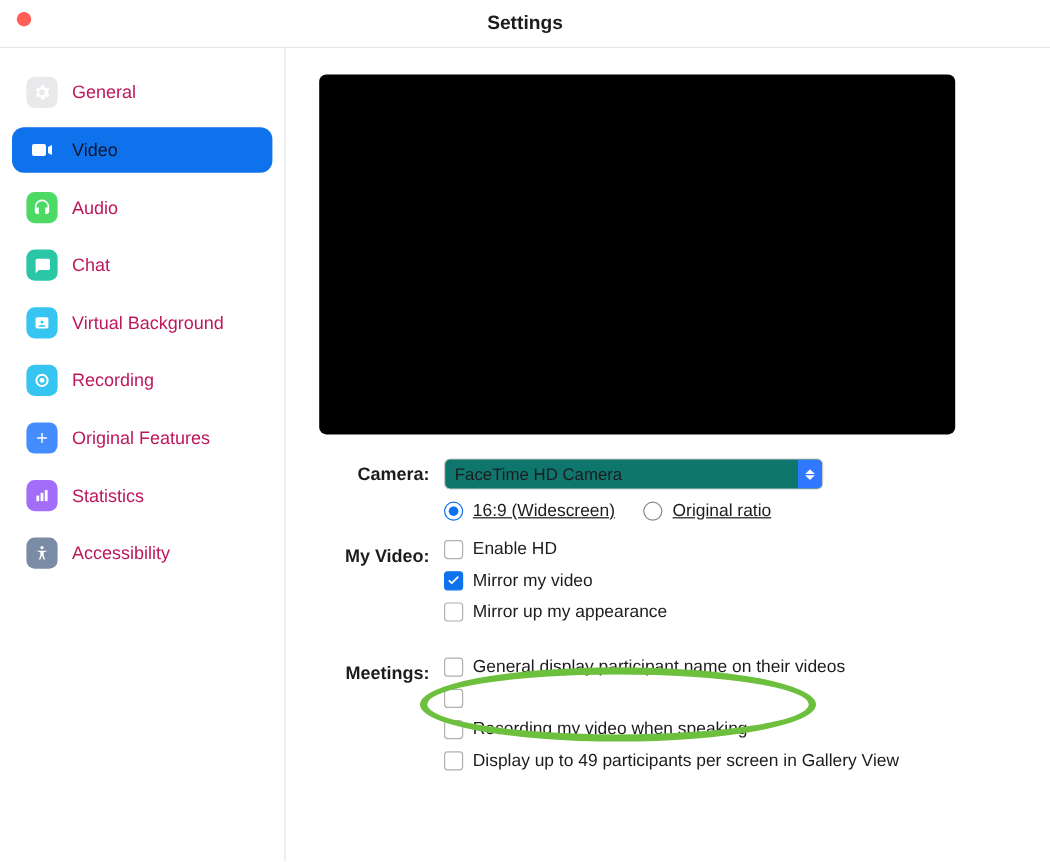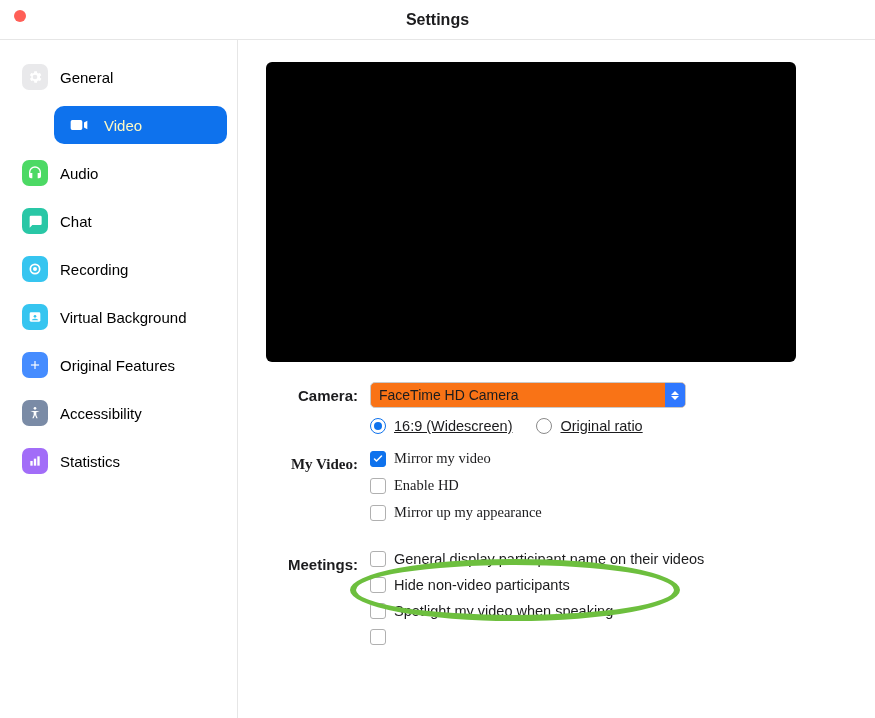--- a/index.html
+++ b/index.html
@@ -42,28 +42,27 @@
     border-right: 1px solid #e6e6e6;
     padding: 18px 10px;
   }
   .side-item {
     display: flex;
     align-items: center;
     gap: 12px;
     height: 38px;
     padding: 0 12px;
     border-radius: 10px;
-    color: #000000;
+    color: #be185d;
     margin-bottom: 10px;
     cursor: pointer;
   }
   .side-item.active {
     background: #0e72ed;
-    color: #fef9c3;
-    margin-left: 44px;
+    color: #0f172a;
   }
   .side-icon {
     width: 26px; height: 26px;
     border-radius: 7px;
     display: flex; align-items: center; justify-content: center;
     flex-shrink: 0;
   }
   .side-item.active .side-icon { background: rgba(255,255,255,0); }
   .main {
     flex: 1;
@@ -91,21 +90,21 @@
   }
   .formcontent { flex: 1; }
   .select-wrap {
     display: flex;
     width: 316px;
     height: 26px;
     border: 1px solid #c9c9c9;
     border-radius: 5px;
     overflow: hidden;
     align-items: center;
-    background: #f97316;
+    background: #0f766e;
   }
   .select-text { flex: 1; padding: 0 8px; font-size: 14px; }
   .select-btn {
     width: 20px; height: 100%;
     background: #2f78ff;
     display: flex; flex-direction: column; align-items: center; justify-content: center;
     gap: 1px;
   }
   .tri-up { width:0;height:0;border-left:4px solid transparent;border-right:4px solid transparent;border-bottom:4px solid #fff; }
   .tri-down { width:0;height:0;border-left:4px solid transparent;border-right:4px solid transparent;border-top:4px solid #fff; }
@@ -184,68 +183,68 @@
       <span class="side-icon" style="background:#29c7a6;">
         <svg width="16" height="16" viewBox="0 0 24 24" fill="#fff">
             <path d="M4 4h16a2 2 0 0 1 2 2v10a2 2 0 0 1-2 2H8l-4 4V6a2 2 0 0 1 2-2Z"></path>
           </svg>
       </span>
       <span>Chat</span>
     </div>
 
     <div class="side-item">
       <span class="side-icon" style="background:#36c5f0;">
+        <svg width="16" height="16" viewBox="0 0 24 24" fill="#fff">
+            <rect x="4" y="5" width="16" height="14" rx="2"></rect>
+            <circle cx="12" cy="11" r="2" fill="#36c5f0"></circle>
+            <path d="M7 17c1-3 9-3 10 0Z" fill="#36c5f0"></path>
+          </svg>
+      </span>
+      <span>Virtual Background</span>
+    </div>
+
+    <div class="side-item">
+      <span class="side-icon" style="background:#36c5f0;">
         <svg width="16" height="16" viewBox="0 0 24 24" fill="none">
             <circle cx="12" cy="12" r="7" stroke="#fff" stroke-width="2.5"></circle>
             <circle cx="12" cy="12" r="3" fill="#fff"></circle>
           </svg>
       </span>
       <span>Recording</span>
-    </div>
-
-    <div class="side-item">
-      <span class="side-icon" style="background:#36c5f0;">
-        <svg width="16" height="16" viewBox="0 0 24 24" fill="#fff">
-            <rect x="4" y="5" width="16" height="14" rx="2"></rect>
-            <circle cx="12" cy="11" r="2" fill="#36c5f0"></circle>
-            <path d="M7 17c1-3 9-3 10 0Z" fill="#36c5f0"></path>
-          </svg>
-      </span>
-      <span>Virtual Background</span>
     </div>
 
     <div class="side-item">
       <span class="side-icon" style="background:#458cff;">
         <svg width="14" height="14" viewBox="0 0 24 24" fill="#fff">
             <path d="M11 5h2v14h-2z"></path>
             <path d="M5 11h14v2H5z"></path>
           </svg>
       </span>
       <span>Original Features</span>
-    </div>
-
-    <div class="side-item">
-      <span class="side-icon" style="background:#7a8ba6;">
-        <svg width="16" height="16" viewBox="0 0 24 24" fill="#fff">
-            <circle cx="12" cy="5" r="2"></circle>
-            <path d="M5 9h14l-5 2v4l2 5h-2l-2-5-2 5H8l2-5v-4Z"></path>
-          </svg>
-      </span>
-      <span>Accessibility</span>
     </div>
 
     <div class="side-item">
       <span class="side-icon" style="background:#a26df8;">
         <svg width="14" height="14" viewBox="0 0 24 24" fill="#fff">
             <rect x="4" y="12" width="4" height="8"></rect>
             <rect x="10" y="8" width="4" height="12"></rect>
             <rect x="16" y="4" width="4" height="16"></rect>
           </svg>
       </span>
       <span>Statistics</span>
+    </div>
+
+    <div class="side-item">
+      <span class="side-icon" style="background:#7a8ba6;">
+        <svg width="16" height="16" viewBox="0 0 24 24" fill="#fff">
+            <circle cx="12" cy="5" r="2"></circle>
+            <path d="M5 9h14l-5 2v4l2 5h-2l-2-5-2 5H8l2-5v-4Z"></path>
+          </svg>
+      </span>
+      <span>Accessibility</span>
     </div>
 
   </div>
 
   <div class="main rel">
     <div class="preview"></div>
 
     <div class="formrow">
       <div class="formlabel">Camera:</div>
       <div class="formcontent">
@@ -262,61 +261,61 @@
             <span>16:9 (Widescreen)</span>
           </div>
           <div class="radio">
             <span class="dot"></span>
             <span>Original ratio</span>
           </div>
         </div>
       </div>
     </div>
 
-    <div class="formrow" style="margin-top:4px;font-family:Liberation Serif, serif;">
+    <div class="formrow" style="margin-top:4px;">
       <div class="formlabel">My Video:</div>
       <div class="formcontent">
+        <div class="check">
+          <span class="box"></span>
+          <span>Enable HD</span>
+        </div>
         <div class="check on">
           <span class="box">
               <svg width="12" height="12" viewBox="0 0 24 24" fill="none">
                 <path d="M5 12l4 4 10-10" stroke="#fff" stroke-width="3" stroke-linecap="round" stroke-linejoin="round"></path>
               </svg>
             </span>
           <span>Mirror my video</span>
         </div>
         <div class="check">
           <span class="box"></span>
-          <span>Enable HD</span>
-        </div>
-        <div class="check">
-          <span class="box"></span>
           <span>Mirror up my appearance</span>
         </div>
       </div>
     </div>
 
     <div class="section-gap"></div>
 
     <div class="formrow rel">
       <div class="formlabel">Meetings:</div>
       <div class="formcontent rel">
         <div class="check">
           <span class="box"></span>
           <span>General display participant name on their videos</span>
         </div>
         <div class="check">
           <span class="box"></span>
-          <span>Hide non-video participants</span>
-        </div>
-        <div class="check">
-          <span class="box"></span>
-          <span>Spotlight my video when speaking</span>
-        </div>
-        <div class="check">
-          <span class="box"></span>
+        </div>
+        <div class="check">
+          <span class="box"></span>
+          <span>Recording my video when speaking</span>
+        </div>
+        <div class="check">
+          <span class="box"></span>
+          <span>Display up to 49 participants per screen in Gallery View</span>
         </div>
 
         <div class="highlight-ellipse" style="left:-20px; top:8px; width:330px; height:62px;"></div>
       </div>
     </div>
 
   </div>
 </div>
 
 </body></html>

